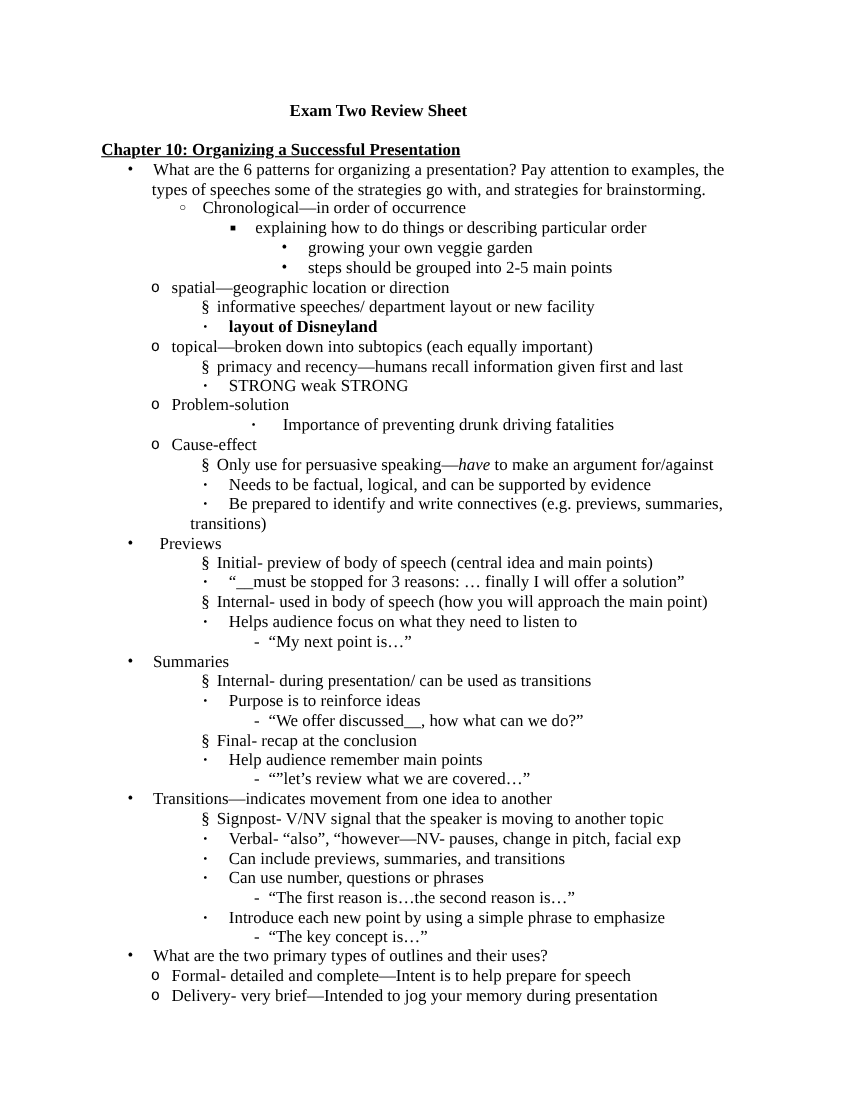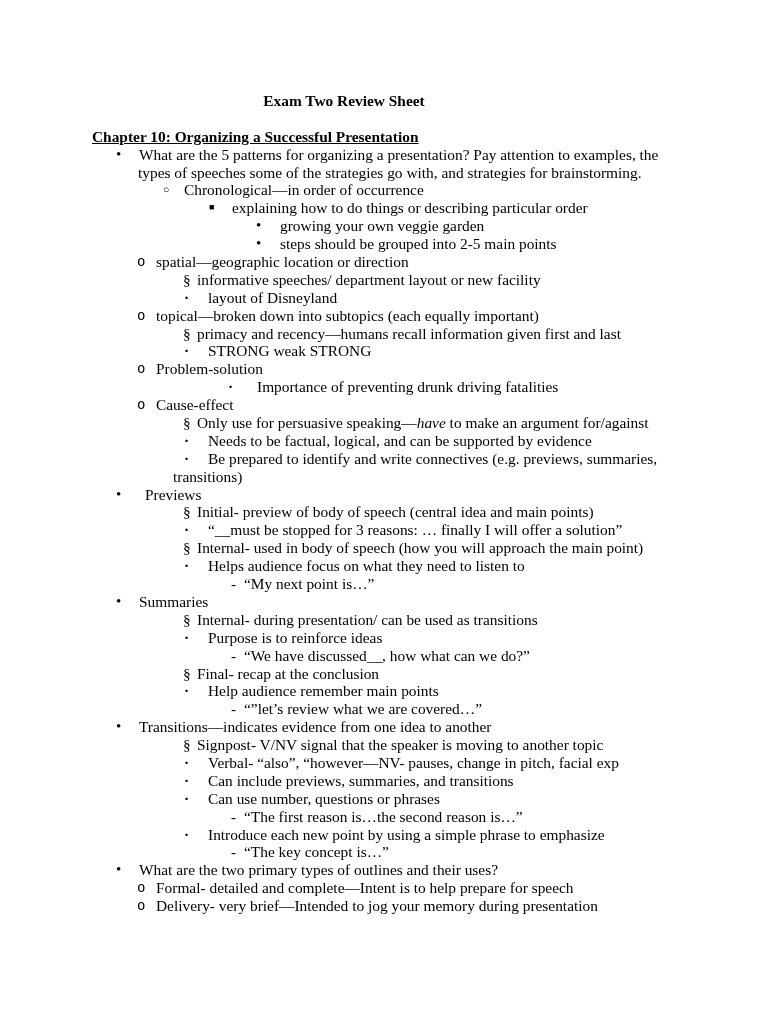--- a/index.html
+++ b/index.html
@@ -34,21 +34,21 @@
 <div class="page">
   <div class="doc">
     <div class="row title-row">Exam Two Review Sheet</div>
     <div class="row"></div>
     <div class="row chapter-row">
       <span class="heading-text">Chapter 10: Organizing a Successful Presentation</span>
     </div>
     <div id="doc-lines">
         <div class="row line">
           <span class="marker m-bullet" style="left: 116px;">•</span>
-          <span class="txt" style="left: 139px;">What are the 5 patterns for organizing a presentation? Pay attention to examples, the</span>
+          <span class="txt" style="left: 139px;">What are the 6 patterns for organizing a presentation? Pay attention to examples, the</span>
         </div>
         <div class="row line">
           <span class="txt" style="left: 138px;">types of speeches some of the strategies go with, and strategies for brainstorming.</span>
         </div>
         <div class="row line">
           <span class="marker m-circ" style="left: 163px;">○</span>
           <span class="txt" style="left: 184px;">Chronological—in order of occurrence</span>
         </div>
         <div class="row line">
           <span class="marker m-sq" style="left: 209px;">■</span>
@@ -65,21 +65,21 @@
         <div class="row line">
           <span class="marker m-o" style="left: 137px;">o</span>
           <span class="txt" style="left: 156px;">spatial—geographic location or direction</span>
         </div>
         <div class="row line">
           <span class="marker m-sect" style="left: 183px;">§</span>
           <span class="txt" style="left: 197px;">informative speeches/ department layout or new facility</span>
         </div>
         <div class="row line">
           <span class="marker m-dot" style="left: 184px;">·</span>
-          <span class="txt" style="left: 208px;">layout of Disneyland</span>
+          <span class="txt" style="left: 208px; font-weight: bold;">layout of Disneyland</span>
         </div>
         <div class="row line">
           <span class="marker m-o" style="left: 137px;">o</span>
           <span class="txt" style="left: 156px; text-align: center;">topical—broken down into subtopics (each equally important)</span>
         </div>
         <div class="row line">
           <span class="marker m-sect" style="left: 183px;">§</span>
           <span class="txt" style="left: 197px;">primacy and recency—humans recall information given first and last</span>
         </div>
         <div class="row line">
@@ -144,37 +144,37 @@
         <div class="row line">
           <span class="marker m-sect" style="left: 183px;">§</span>
           <span class="txt" style="left: 197px;">Internal- during presentation/ can be used as transitions</span>
         </div>
         <div class="row line">
           <span class="marker m-dot" style="left: 184px;">·</span>
           <span class="txt" style="left: 208px;">Purpose is to reinforce ideas</span>
         </div>
         <div class="row line">
           <span class="marker m-dash" style="left: 231px;">-</span>
-          <span class="txt" style="left: 244px;">“We have discussed__, how what can we do?”</span>
+          <span class="txt" style="left: 244px;">“We offer discussed__, how what can we do?”</span>
         </div>
         <div class="row line">
           <span class="marker m-sect" style="left: 183px;">§</span>
           <span class="txt" style="left: 197px;">Final- recap at the conclusion</span>
         </div>
         <div class="row line">
           <span class="marker m-dot" style="left: 184px;">·</span>
           <span class="txt" style="left: 208px;">Help audience remember main points</span>
         </div>
         <div class="row line">
           <span class="marker m-dash" style="left: 231px;">-</span>
           <span class="txt" style="left: 244px;">“”let’s review what we are covered…”</span>
         </div>
         <div class="row line">
           <span class="marker m-bullet" style="left: 116px;">•</span>
-          <span class="txt" style="left: 139px;">Transitions—indicates evidence from one idea to another</span>
+          <span class="txt" style="left: 139px;">Transitions—indicates movement from one idea to another</span>
         </div>
         <div class="row line">
           <span class="marker m-sect" style="left: 183px;">§</span>
           <span class="txt" style="left: 197px;">Signpost- V/NV signal that the speaker is moving to another topic</span>
         </div>
         <div class="row line">
           <span class="marker m-dot" style="left: 184px;">·</span>
           <span class="txt" style="left: 208px;">Verbal- “also”, “however—NV- pauses, change in pitch, facial exp</span>
         </div>
         <div class="row line">

